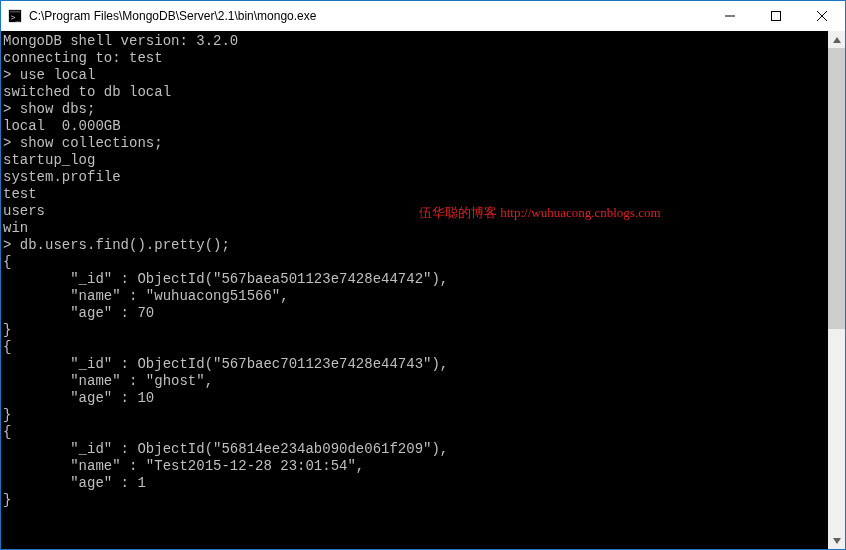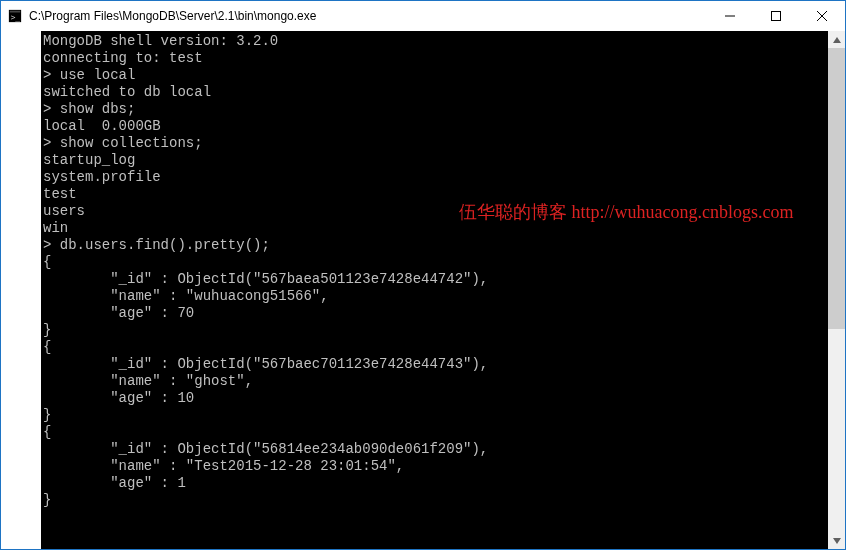--- a/index.html
+++ b/index.html
@@ -38,21 +38,20 @@
     justify-content: center;
     font-size: 10px;
     color: #000;
     cursor: default;
   }
   .win-btn svg { width: 10px; height: 10px; }
   .console-wrap {
     flex: 1;
     display: flex;
     overflow: hidden;
-    padding-left: 40px;
   }
   .console {
     flex: 1;
     background: #000;
     color: #bfbfbf;
     font-family: "NSimSun","SimSun","Courier New",monospace;
     font-size: 14px;
     line-height: 17px;
     padding: 2px 0 2px 2px;
     white-space: pre;
@@ -79,21 +78,21 @@
     position: absolute;
     left: 0; right: 0;
     top: 0;
     height: 58%;
     background: #cdcdcd;
   }
   .watermark {
     position: absolute;
     color: #d22;
     font-family: "SimSun","NSimSun",serif;
-    font-size: 18px;
+    font-size: 13px;
     white-space: nowrap;
   }
 </style>
 </head>
 <body>
 
 <div class="titlebar">
   <span class="titlebar-icon">
     <svg viewBox="0 0 16 16">
         <rect x="1" y="1" width="14" height="14" fill="#000"></rect>

